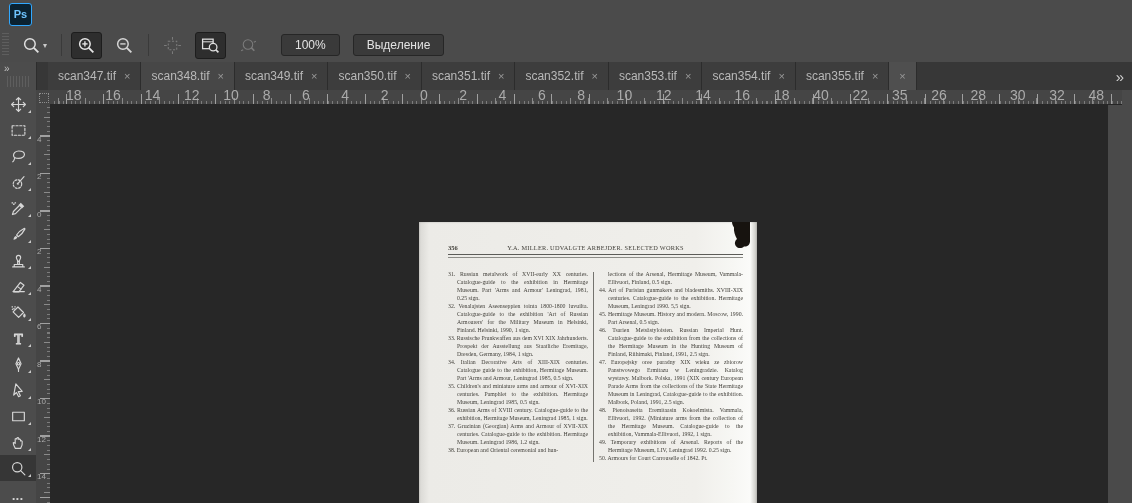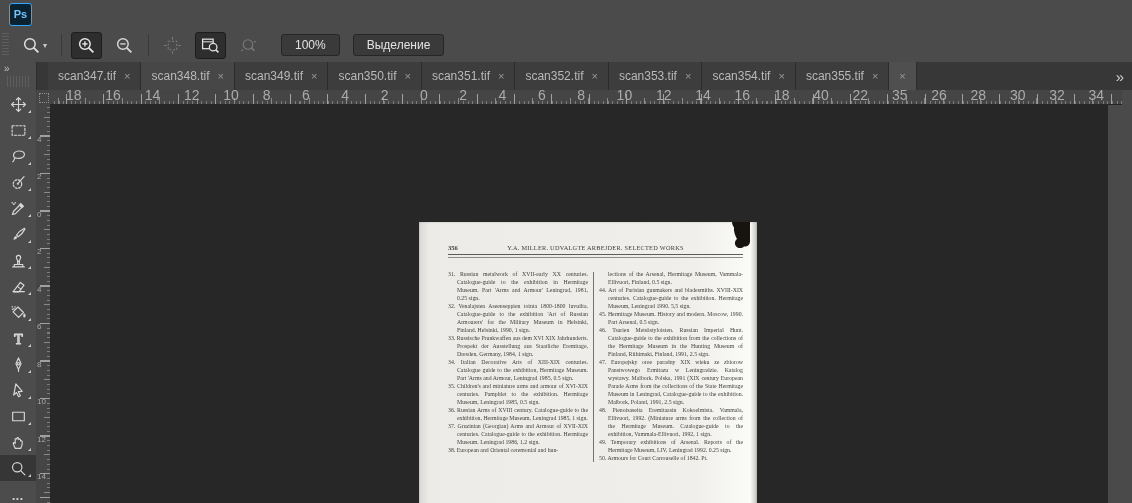--- a/index.html
+++ b/index.html
@@ -346,21 +346,21 @@
       <div class="hcell">14</div>
       <div class="hcell">16</div>
       <div class="hcell">18</div>
       <div class="hcell">40</div>
       <div class="hcell">22</div>
       <div class="hcell">35</div>
       <div class="hcell">26</div>
       <div class="hcell">28</div>
       <div class="hcell">30</div>
       <div class="hcell">32</div>
-      <div class="hcell">34</div>
+      <div class="hcell">48</div>
     </div>
   <div class="vruler">
     <div class="vruler-labels">
 
     <div class="vcell">6</div>
         <div class="vcell">4</div>
         <div class="vcell">2</div>
         <div class="vcell">0</div>
         <div class="vcell">2</div>
         <div class="vcell">4</div>

